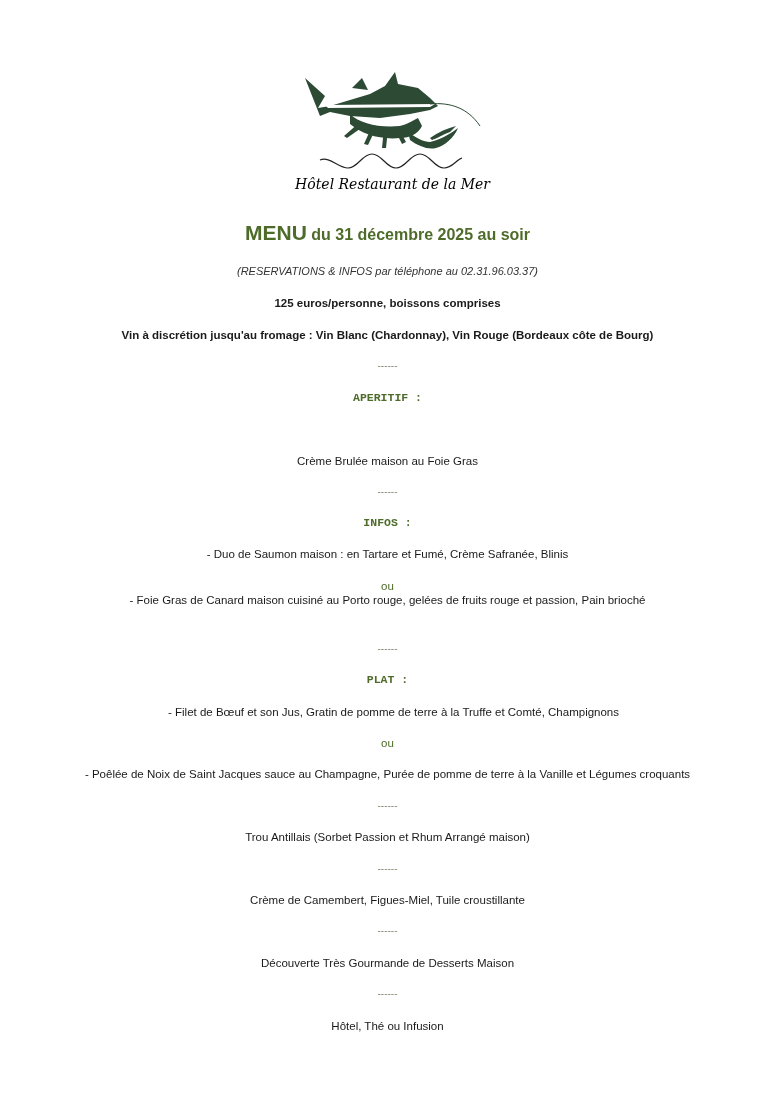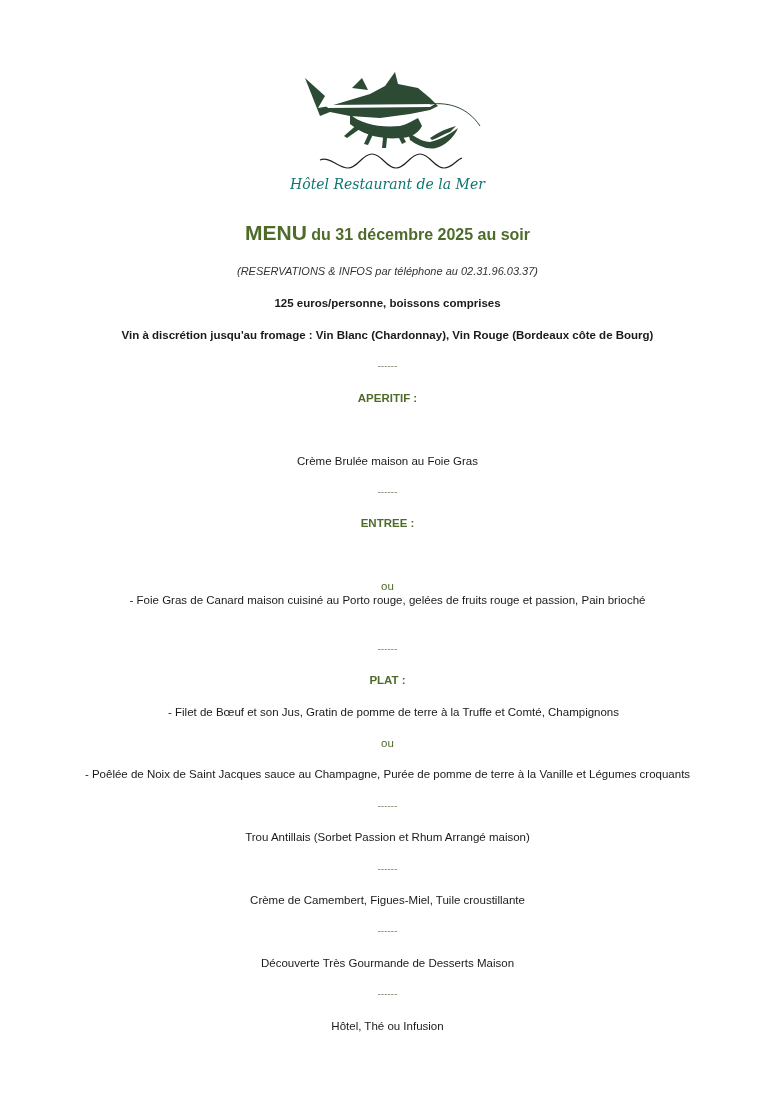--- a/index.html
+++ b/index.html
@@ -46,20 +46,21 @@
     }
     .italic {
       font-style: italic;
       color: #333333;
       font-size: 11px;
     }
     .bold { font-weight: bold; }
     .section {
       font-weight: bold;
       color: #4e6b2a;
+      font-family: Liberation Mono, monospace;
     }
     .sep {
       color: #8a8f7a;
       font-size: 10px;
       letter-spacing: 0px;
     }
     .ou { color: #4e6b2a; }
   </style>
 </head>
 <body>
@@ -81,39 +82,40 @@
       <path d="M94 70 L92 90 L96 90 L98 71 Z" fill="#2d4a35"></path>
       <path d="M104 70 L112 86 L116 84 L108 69 Z" fill="#2d4a35"></path>
 
       <path d="M118 74 C126 80 134 84 140 84 C150 82 160 76 168 70 C164 80 154 88 146 90 C138 92 128 88 120 82 Z" fill="#2d4a35"></path>
       <path d="M140 80 C148 74 158 70 166 68 L160 74 C154 76 148 80 142 82 Z" fill="#2d4a35"></path>
 
       <path d="M140 46 C160 44 178 50 190 68" stroke="#2d4a35" stroke-width="1" fill="none"></path>
 
       <path d="M30 102 C40 98 48 110 58 110 C68 110 72 96 82 96 C92 96 96 110 106 110 C116 110 120 96 130 96 C140 96 144 110 154 110 C162 110 166 102 172 100" stroke="#222" stroke-width="1.2" fill="none"></path>
     </svg>
-    <div style="position:absolute; left:0; top:118px; width:200px; text-align:left; font-family:'DejaVu Serif', serif; font-style:italic; font-size:14px; color:#0f766e;">Hôtel Restaurant de la Mer</div>
+    <div style="position:absolute; left:0; top:118px; width:200px; text-align:right; font-family:'DejaVu Serif', serif; font-style:italic; font-size:14px; color:#000000;">Hôtel Restaurant de la Mer</div>
   </div>
 
   <div class="line title" style="top:220px;">
     <span class="big">MENU</span><span> du 31 décembre 2025 au soir</span>
   </div>
 
   <div class="line italic" style="top:263px;">(RESERVATIONS &amp; INFOS par téléphone au 02.31.96.03.37)</div>
   <div class="line bold" style="top:295px;">125 euros/personne, boissons comprises</div>
   <div class="line bold" style="top:327px;">Vin à discrétion jusqu'au fromage : Vin Blanc (Chardonnay), Vin Rouge (Bordeaux côte de Bourg)</div>
 
   <div class="line sep" style="top:358px;">------</div>
 
   <div class="line section" style="top:390px;">APERITIF :</div>
   <div class="line" style="top:453px;">Crème Brulée maison au Foie Gras</div>
 
   <div class="line sep" style="top:484px;">------</div>
 
-  <div class="line section" style="top:515px;">ENTREE :</div>
+  <div class="line section" style="top:515px;">INFOS :</div>
+  <div class="line" style="top:546px;">- Duo de Saumon maison : en Tartare et Fumé, Crème Safranée, Blinis</div>
   <div class="line ou" style="top:578px;">ou</div>
   <div class="line" style="top:592px;">- Foie Gras de Canard maison cuisiné au Porto rouge, gelées de fruits rouge et passion, Pain brioché</div>
 
   <div class="line sep" style="top:641px;">------</div>
 
   <div class="line section" style="top:672px;">PLAT :</div>
   <div class="line" style="top:704px;padding-left:12px;">- Filet de Bœuf et son Jus, Gratin de pomme de terre à la Truffe et Comté, Champignons</div>
   <div class="line ou" style="top:735px;">ou</div>
   <div class="line" style="top:766px;">- Poêlée de Noix de Saint Jacques sauce au Champagne, Purée de pomme de terre à la Vanille et Légumes croquants</div>
 

